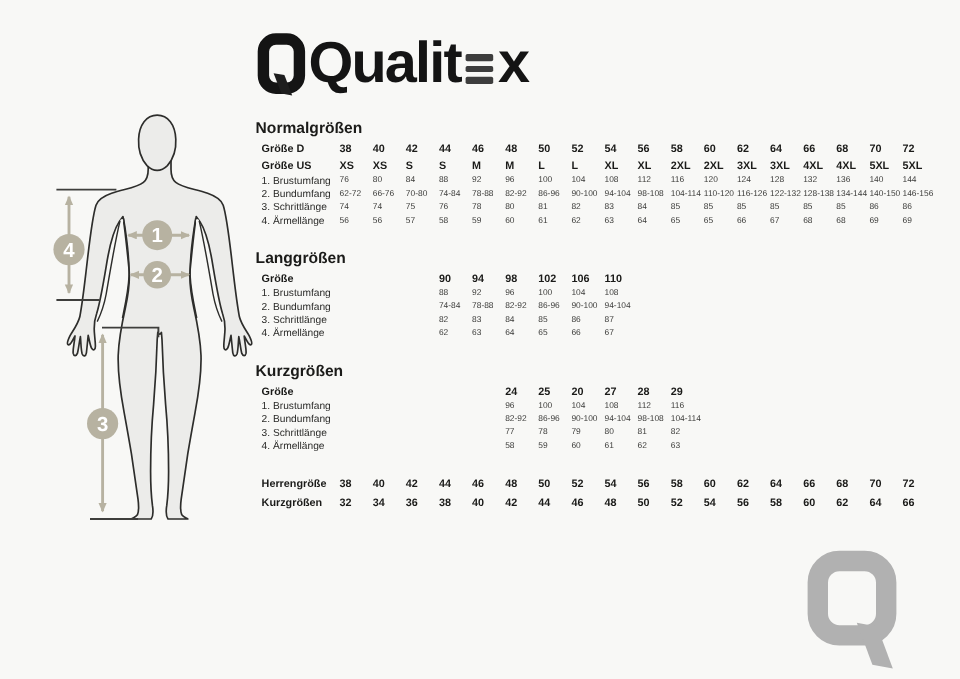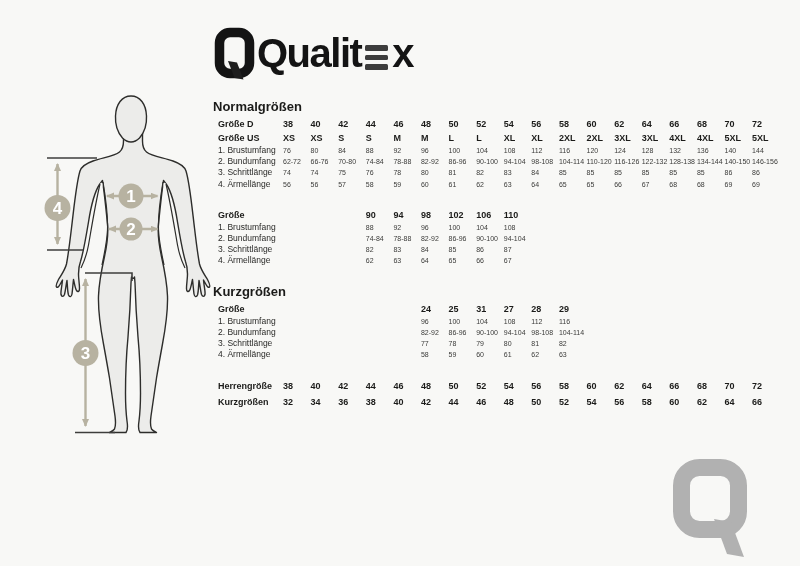--- a/index.html
+++ b/index.html
@@ -6,21 +6,21 @@
   .page{
     position:relative; width:800px; height:566px;
     background:#f8f8f6; overflow:hidden;
     font-family:"Liberation Sans", sans-serif;
     color:#1c1c1a;
   }
 
   
   .logo{position:absolute; left:214px; top:25px; height:56px; display:flex; align-items:center;}
   .logo svg{display:block; margin-top:1px;}
-  .logo .lt{font-size:40px; font-weight:700; letter-spacing:-1.5px; color:#141414; line-height:56px;}
+  .logo .lt{font-size:48px; font-weight:700; letter-spacing:-1.5px; color:#141414; line-height:56px;}
   .logo .lt.left{margin-left:1px;}
   .logo-e{display:flex; flex-direction:column; justify-content:space-between;
           width:23px; height:24.5px; margin:9px 4px 0 4px;}
   .logo-e i{display:block; height:5.4px; background:#3d3d3d; border-radius:1.5px;}
 
   
   .tables{position:absolute; left:213px; top:100px; width:575px;}
   .size-table{margin-bottom:18px;}
   .table-title{font-size:13px; font-weight:700; height:13px; line-height:13px; margin-bottom:4px; color:#1b1b19;}
   .trow{display:grid; grid-template-columns:70px repeat(18,27.6px);}
@@ -248,20 +248,21 @@
           <span class="cell" data-name="cell-value">65</span>
           <span class="cell" data-name="cell-value">66</span>
           <span class="cell" data-name="cell-value">67</span>
           <span class="cell" data-name="cell-value">68</span>
           <span class="cell" data-name="cell-value">68</span>
           <span class="cell" data-name="cell-value">69</span>
           <span class="cell" data-name="cell-value">69</span>
         </div>
       </div>
       <div class="size-table" data-name="size-table-langgroessen">
+        <div class="table-title" data-name="table-title">Langgrößen</div>
         <div class="trow header" data-name="table-row">
           <span class="cell label" data-name="row-label">Größe</span>
           <span class="cell" data-name="cell-value"></span>
           <span class="cell" data-name="cell-value"></span>
           <span class="cell" data-name="cell-value"></span>
           <span class="cell" data-name="cell-value">90</span>
           <span class="cell" data-name="cell-value">94</span>
           <span class="cell" data-name="cell-value">98</span>
           <span class="cell" data-name="cell-value">102</span>
           <span class="cell" data-name="cell-value">106</span>
@@ -365,21 +366,21 @@
         <div class="table-title" data-name="table-title">Kurzgrößen</div>
         <div class="trow header" data-name="table-row">
           <span class="cell label" data-name="row-label">Größe</span>
           <span class="cell" data-name="cell-value"></span>
           <span class="cell" data-name="cell-value"></span>
           <span class="cell" data-name="cell-value"></span>
           <span class="cell" data-name="cell-value"></span>
           <span class="cell" data-name="cell-value"></span>
           <span class="cell" data-name="cell-value">24</span>
           <span class="cell" data-name="cell-value">25</span>
-          <span class="cell" data-name="cell-value">31</span>
+          <span class="cell" data-name="cell-value">20</span>
           <span class="cell" data-name="cell-value">27</span>
           <span class="cell" data-name="cell-value">28</span>
           <span class="cell" data-name="cell-value">29</span>
           <span class="cell" data-name="cell-value"></span>
           <span class="cell" data-name="cell-value"></span>
           <span class="cell" data-name="cell-value"></span>
           <span class="cell" data-name="cell-value"></span>
           <span class="cell" data-name="cell-value"></span>
           <span class="cell" data-name="cell-value"></span>
           <span class="cell" data-name="cell-value"></span>

